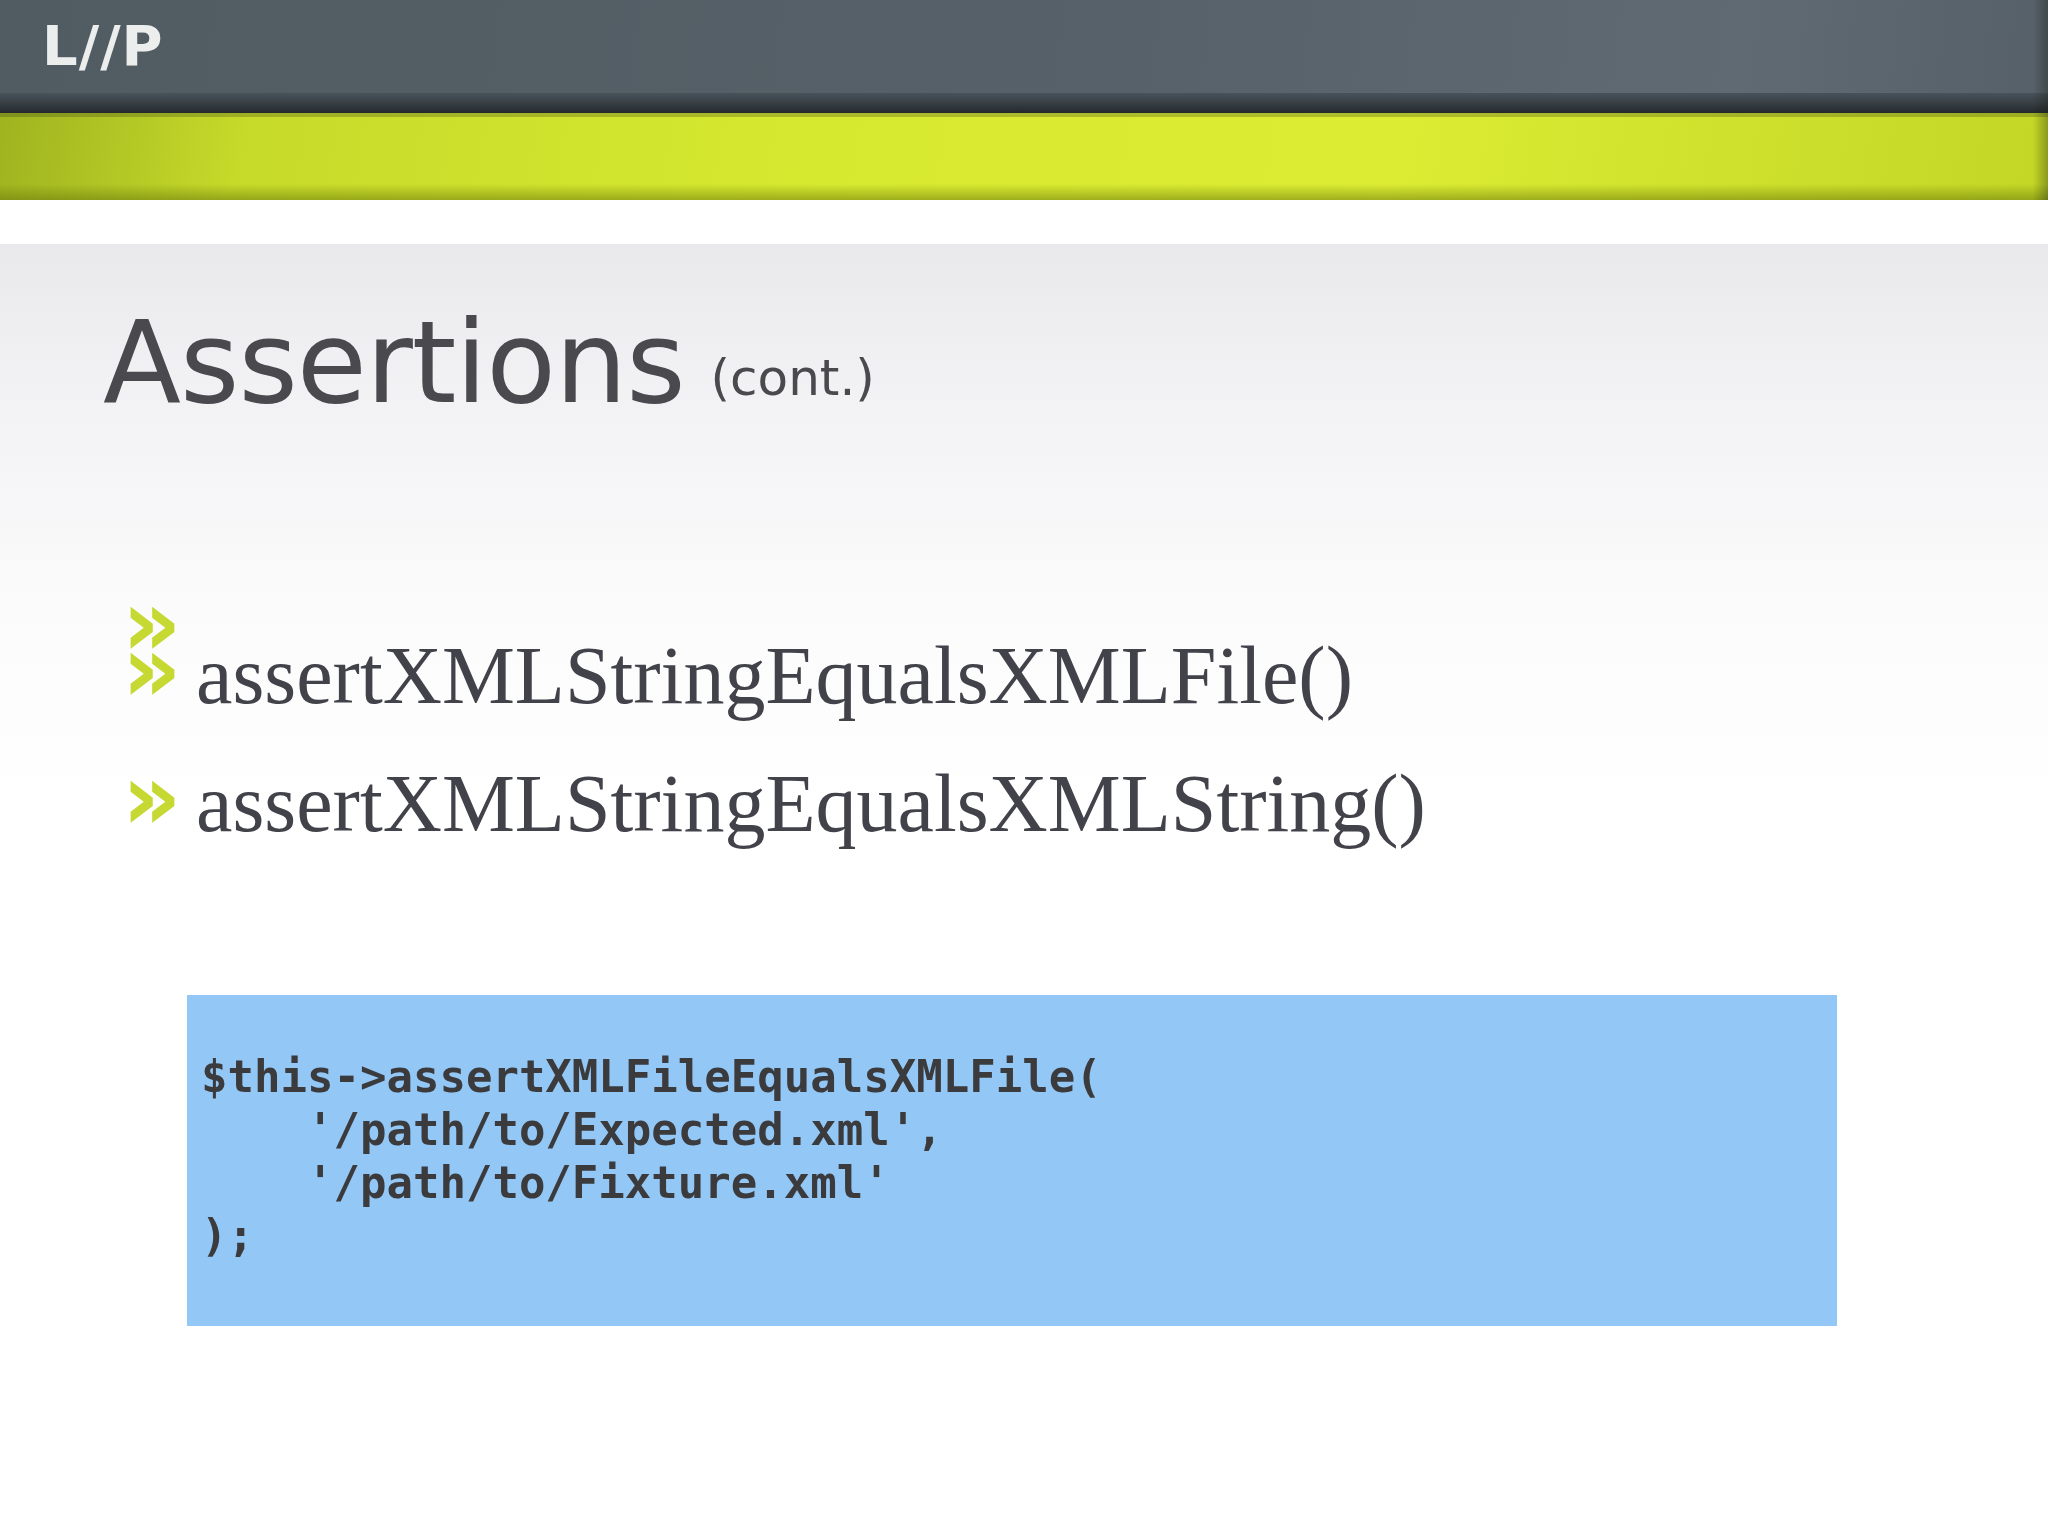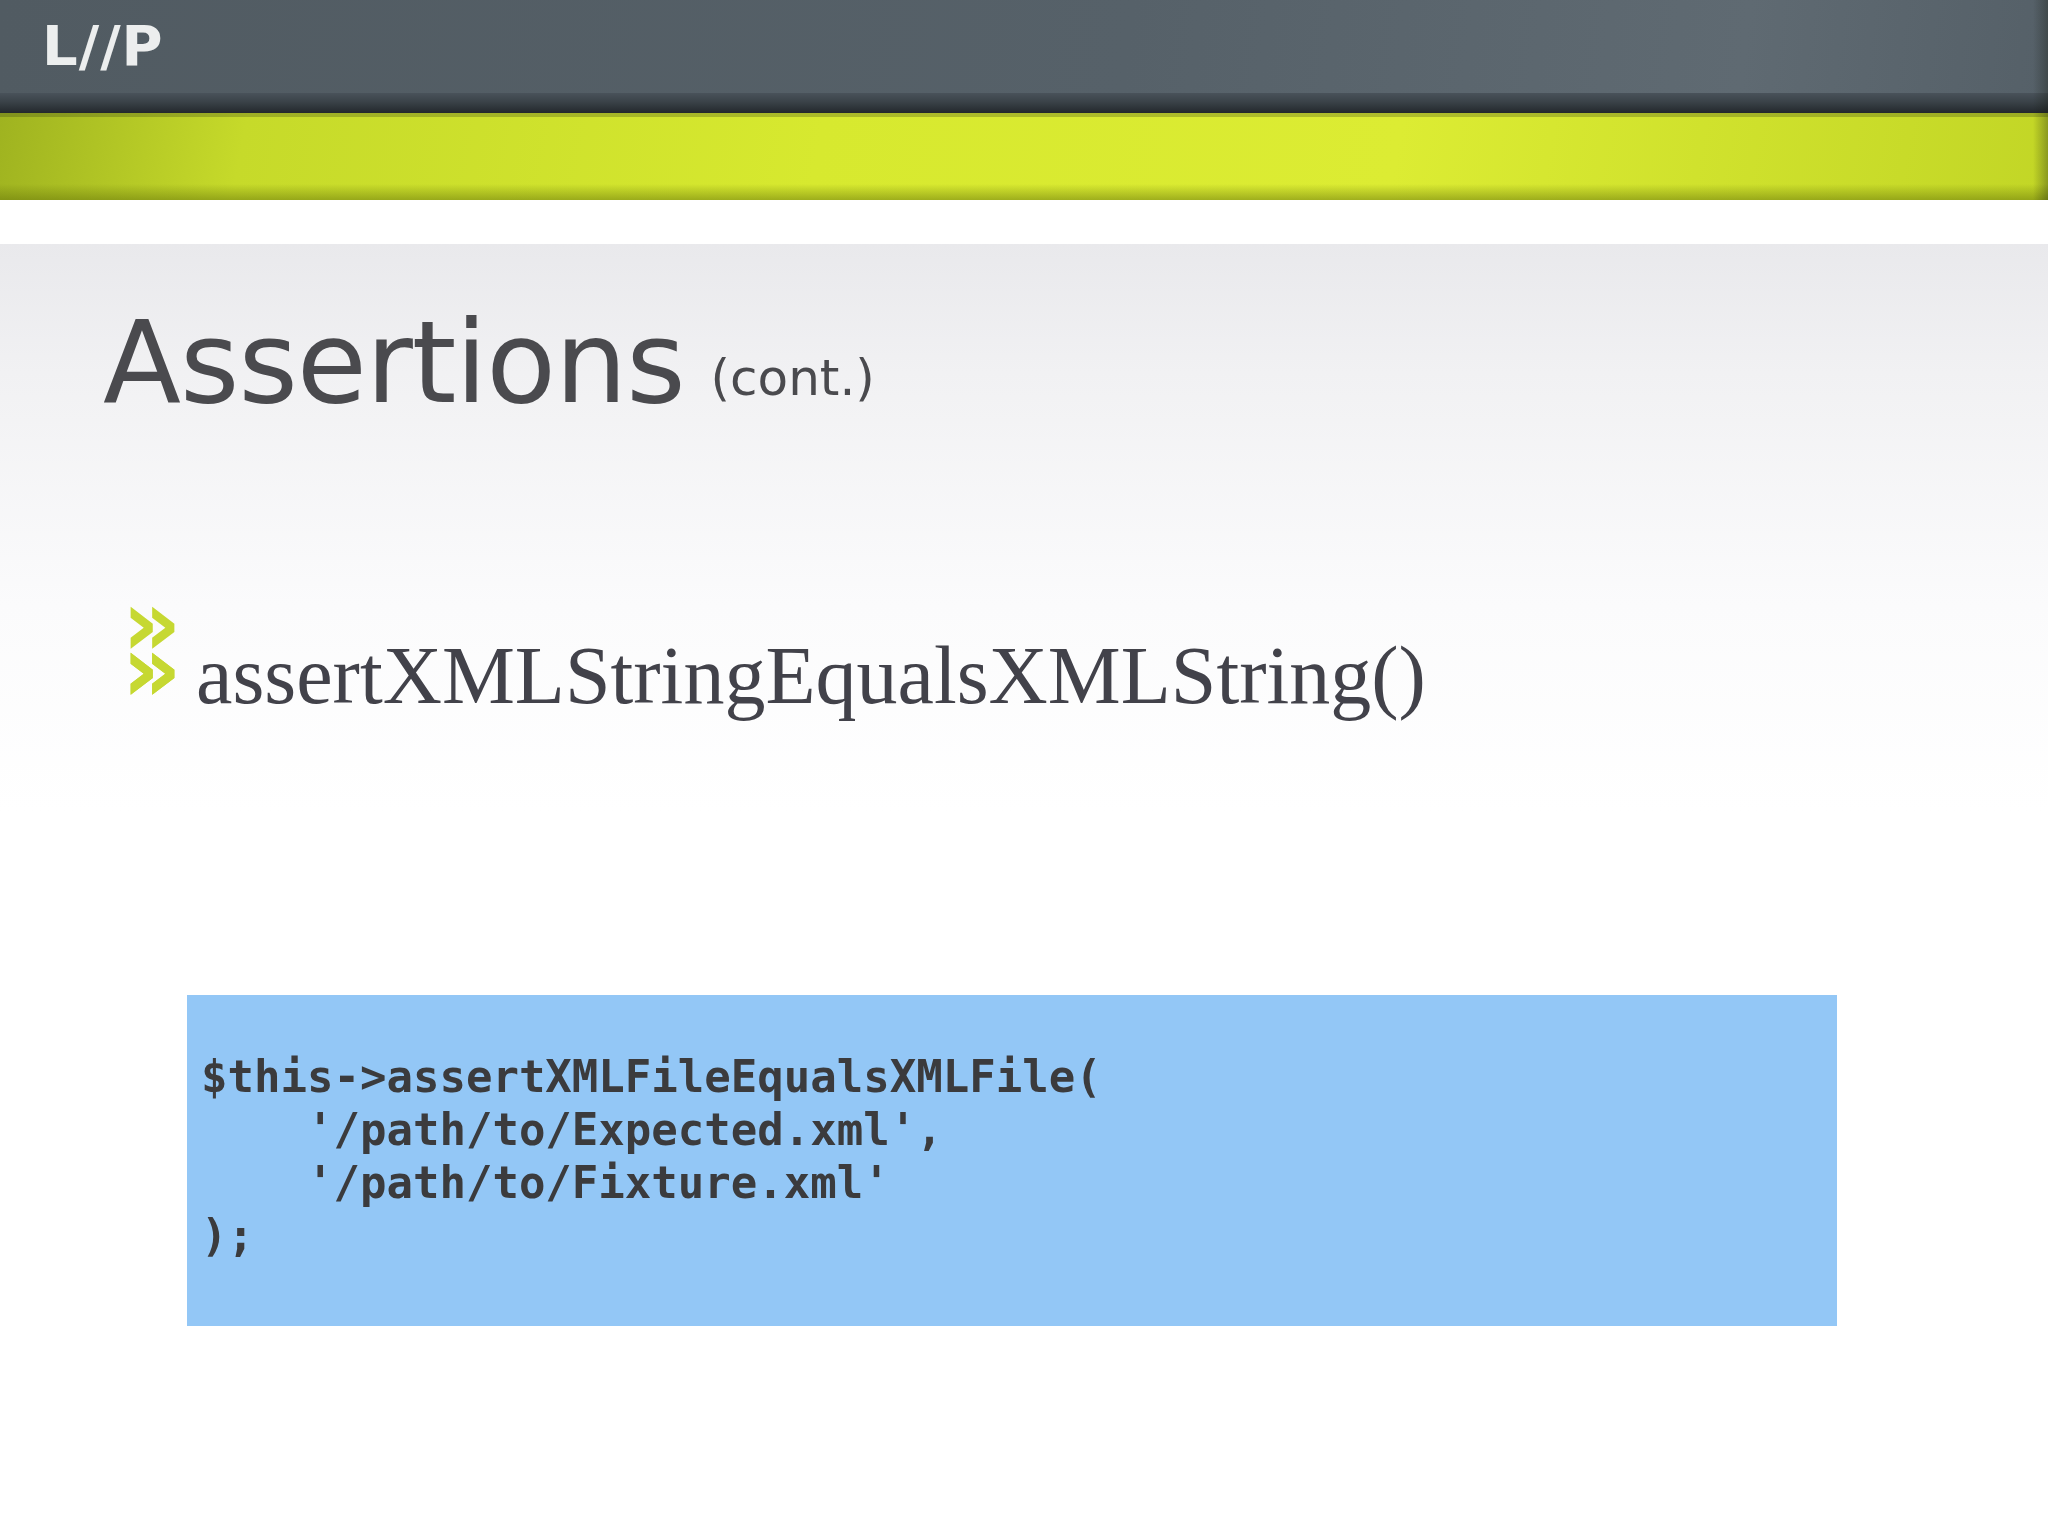--- a/index.html
+++ b/index.html
@@ -106,20 +106,21 @@
     </h1>
 
     <div class="bullets">
 
       <div class="bullet">
         <span class="marker">»</span>
       </div>
 
       <div class="bullet">
         <span class="marker">»</span>
+        <span>assertXMLStringEqualsXMLFile()</span>
       </div>
 
       <div class="bullet">
         <span class="marker">»</span>
         <span>assertXMLStringEqualsXMLString()</span>
       </div>
 
     </div>
 
     <pre class="code">$this-&gt;assertXMLFileEqualsXMLFile(

